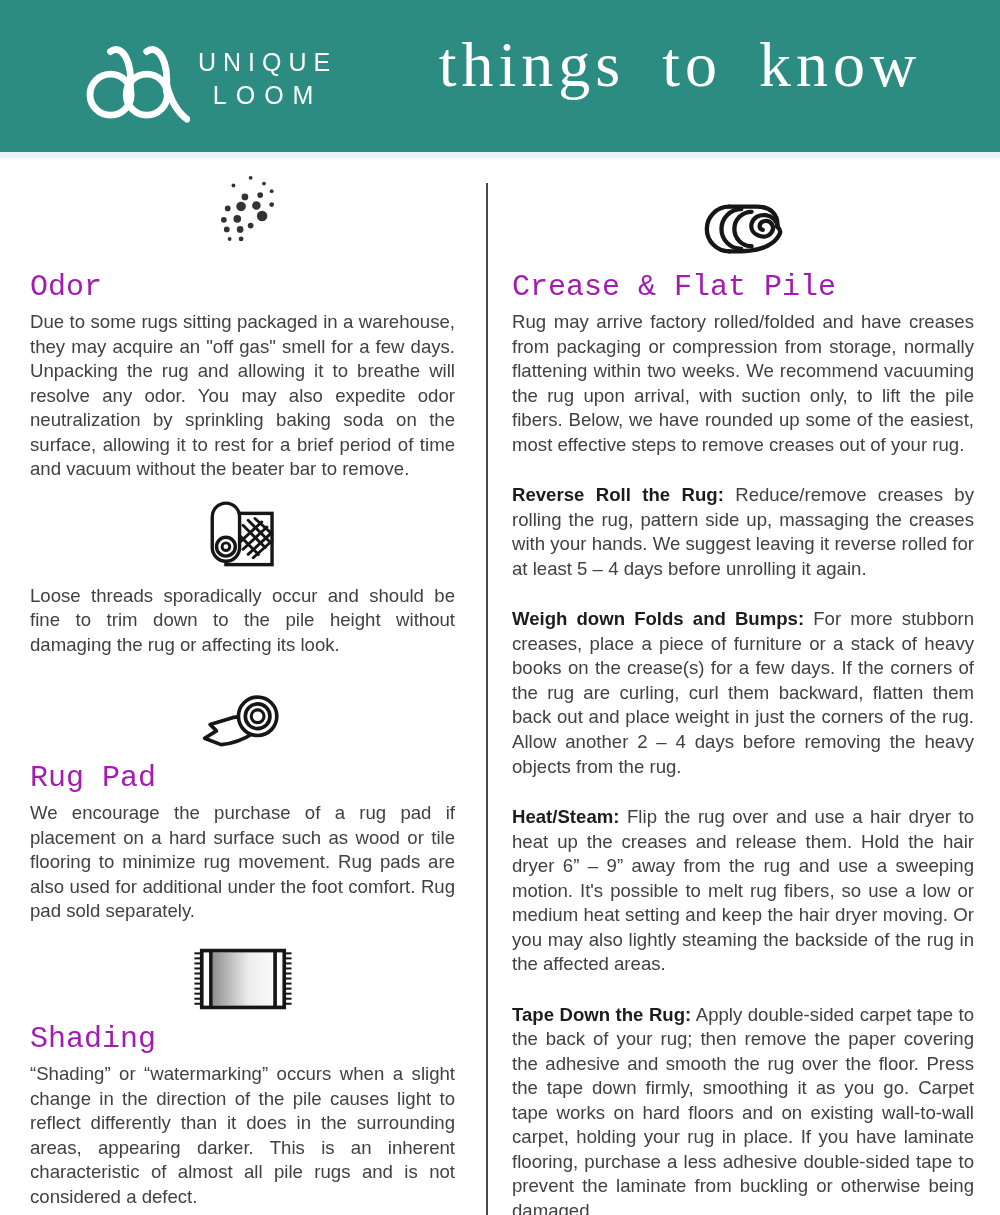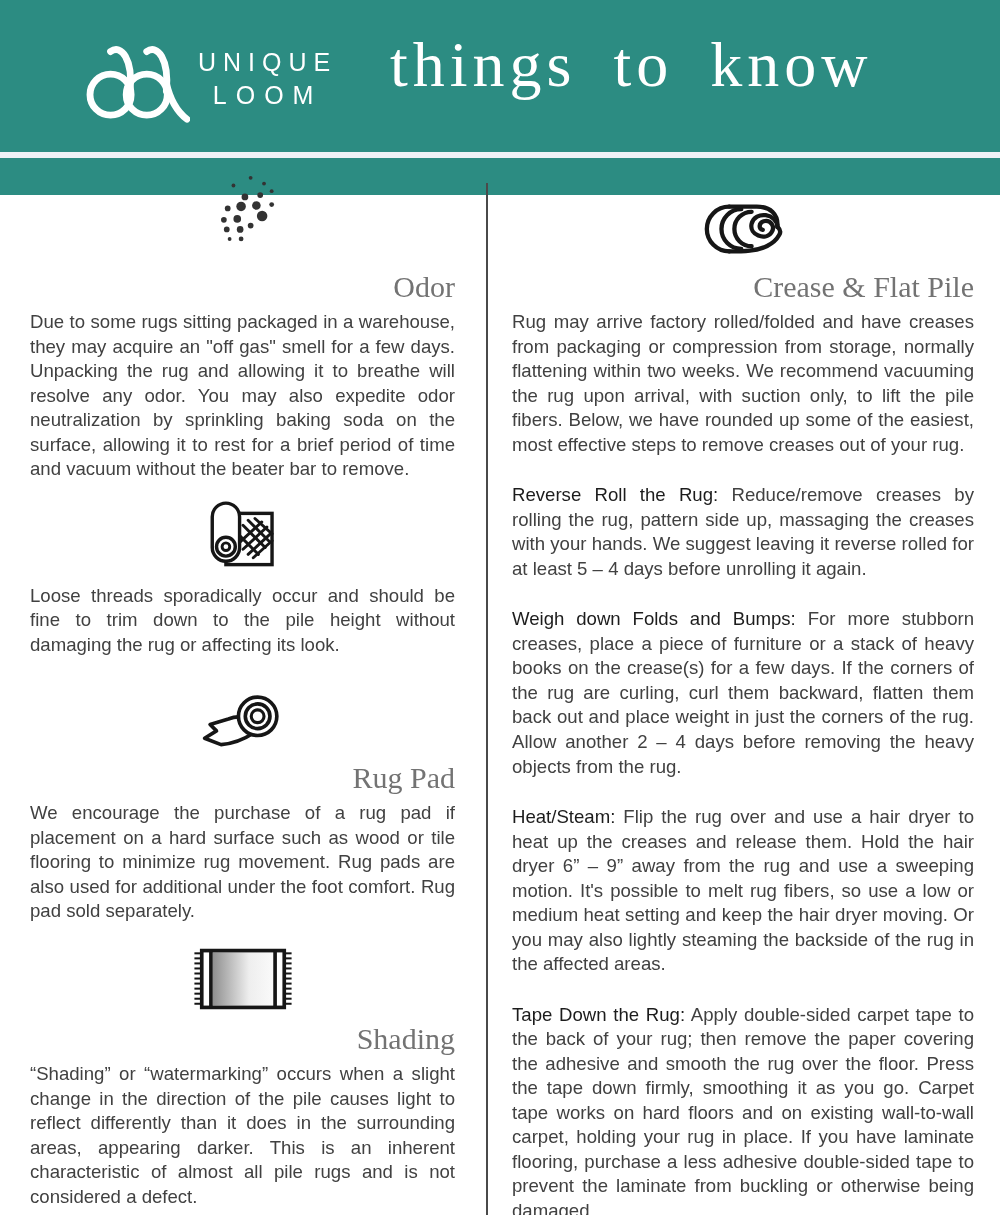--- a/index.html
+++ b/index.html
@@ -6,66 +6,67 @@
   .page{
     position:relative;
     width:1000px;height:1215px;
     background:#ffffff;
     overflow:hidden;
     font-family:"Liberation Sans", sans-serif;
   }
   
   .banner{
     position:absolute;top:0;left:0;
-    width:1000px;height:195px;
+    width:1000px;height:152px;
     background:#2c8c82;
   }
   .banner-underline{
     position:absolute;top:152px;left:0;
     width:1000px;height:6px;background:#eef2f6;
   }
   .logo-mark{position:absolute;left:82px;top:32px;}
   .brand{
     position:absolute;left:198px;top:46px;
     color:#ffffff;letter-spacing:7px;
     font-size:25px;line-height:33px;text-align:center;
   }
   .brand .l2{letter-spacing:9px;}
   .page-title{
     position:absolute;left:390px;top:28px;width:580px;
     color:#ffffff;
     font-family:"Liberation Serif", serif;
     font-size:64px;letter-spacing:5px;word-spacing:16px;
+    text-align:center;
     font-weight:400;
   }
   
   .divider{
     position:absolute;left:486px;top:183px;bottom:0;
     width:2px;background:#4a4a4a;
   }
   .col-left{position:absolute;left:30px;top:152px;width:425px;}
   .col-right{position:absolute;left:512px;top:164px;width:462px;}
   .icon-wrap{text-align:center;}
   .sec-title{
-    font-family:Liberation Serif, serif;
+    font-family:Liberation Mono, monospace;
     font-weight:400;
-    font-size:30px;color:#737373;
-    text-align:right;
+    font-size:30px;color:#a21caf;
+    text-align:left;
     margin:6px 0 6px 0;
   }
   .body-text{
     font-size:18.6px;color:#414141;line-height:1.32;
     text-align:justify;
     margin:0;
   }
   .section{margin-top:16px;}
   .section.first{margin-top:22px;}
   .col-right .icon-wrap{margin-top:34px;}
   .tip{margin-top:26px;}
-  .tip b{color:#1c1c1c;font-weight:400;}
+  .tip b{color:#1c1c1c;font-weight:700;}
   svg .ln{stroke:#161616;fill:none;}
 </style>
 </head>
 <body>
 
 <div class="page">
 
   <div class="banner">
     <svg class="logo-mark" width="108" height="92" viewBox="0 0 110 94">
       <g stroke="#ffffff" stroke-width="7" fill="none" stroke-linecap="round">

